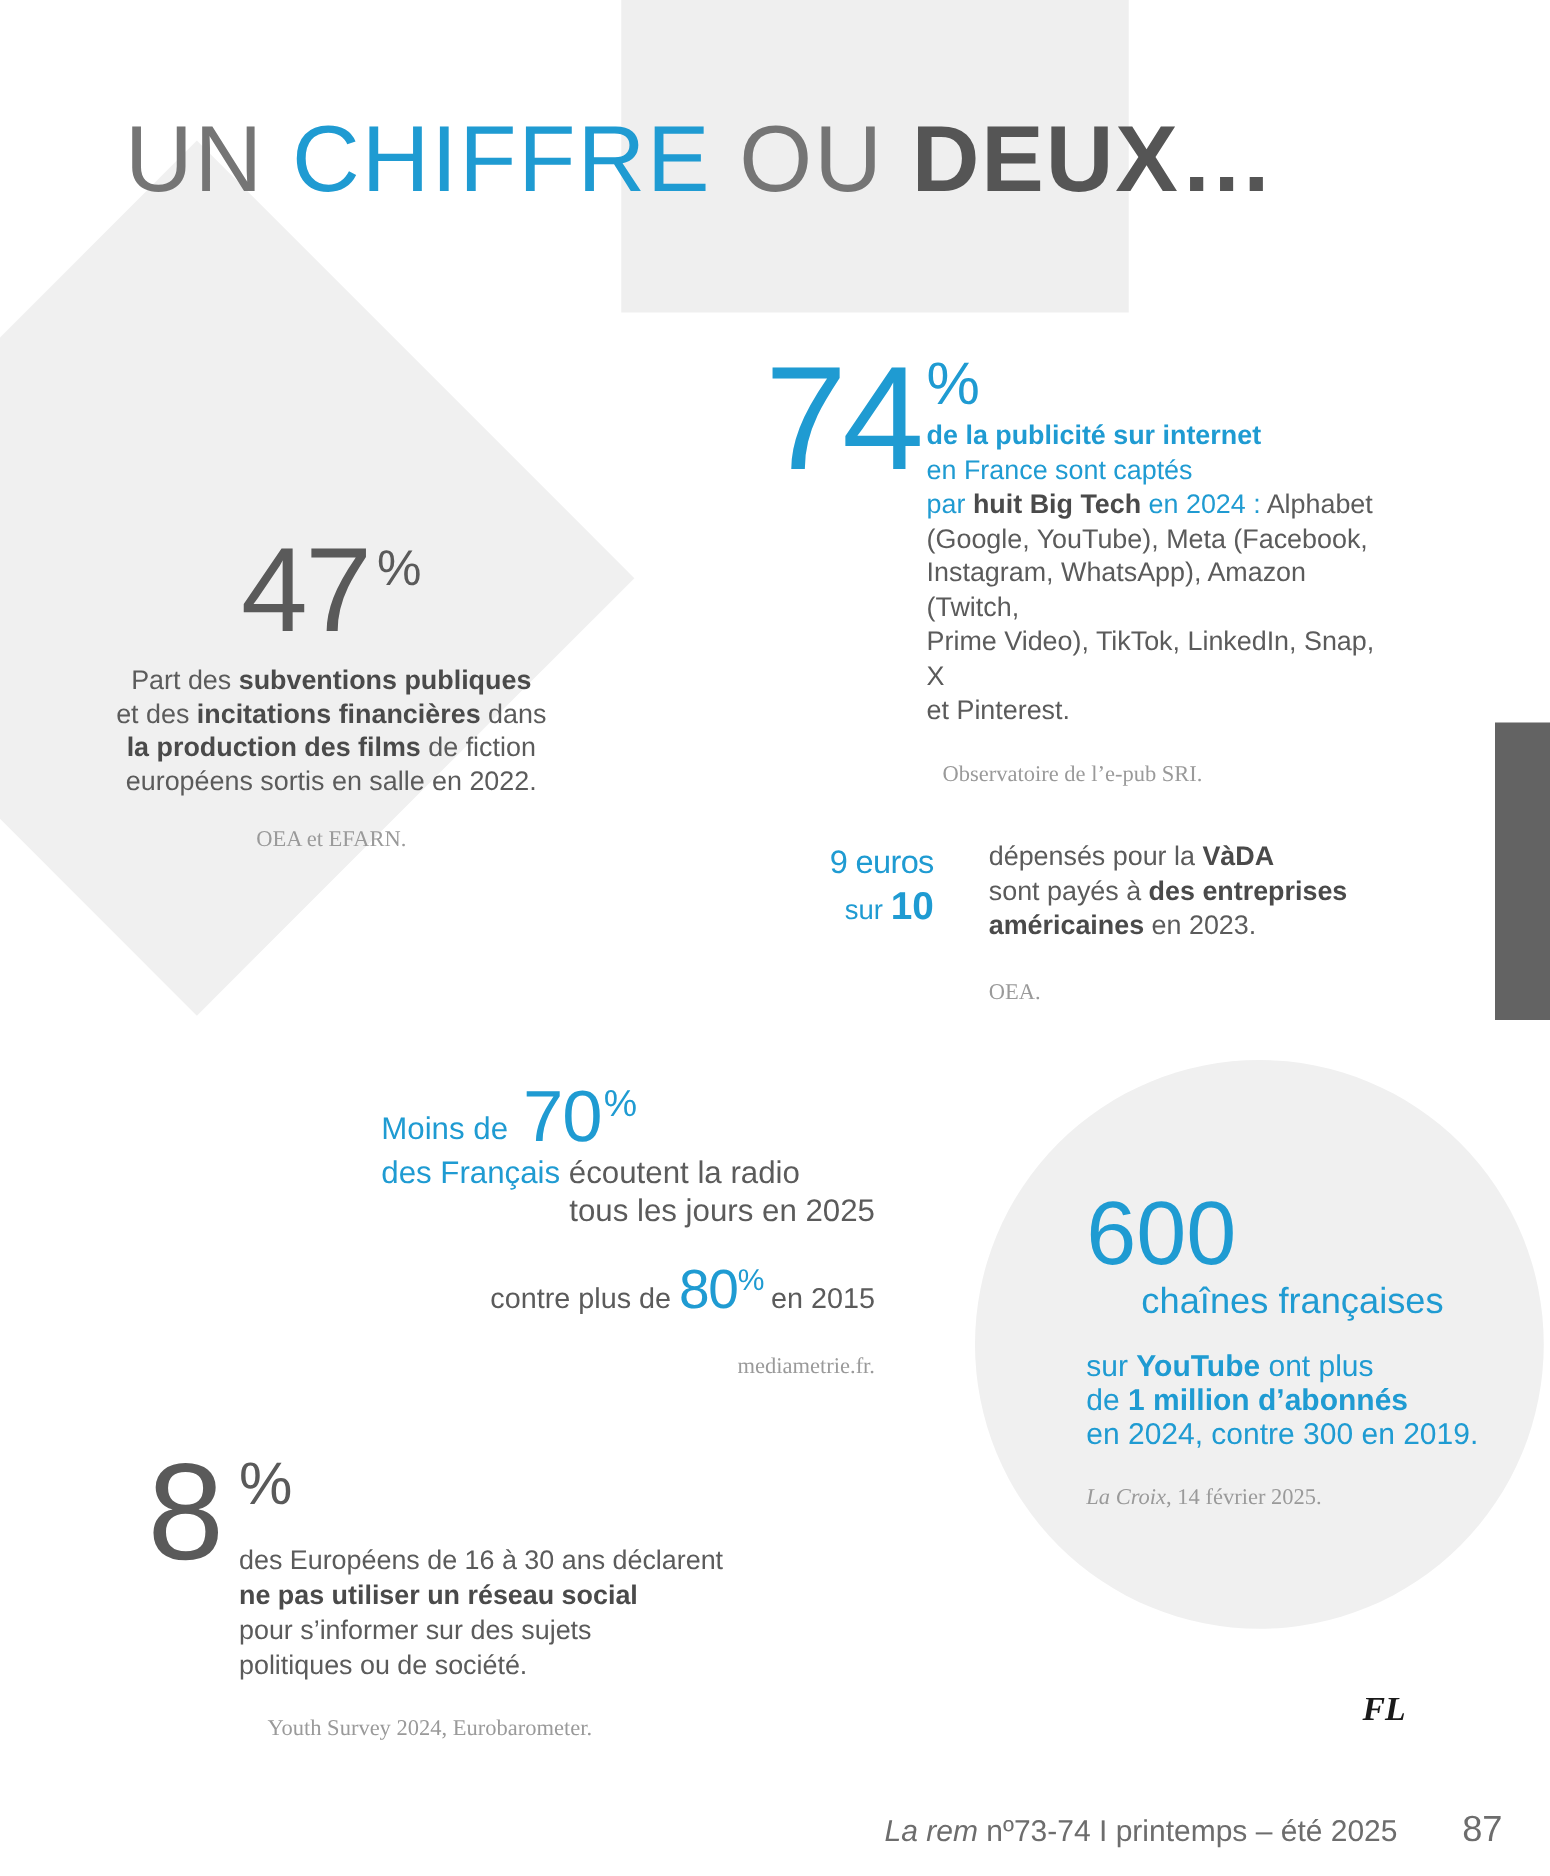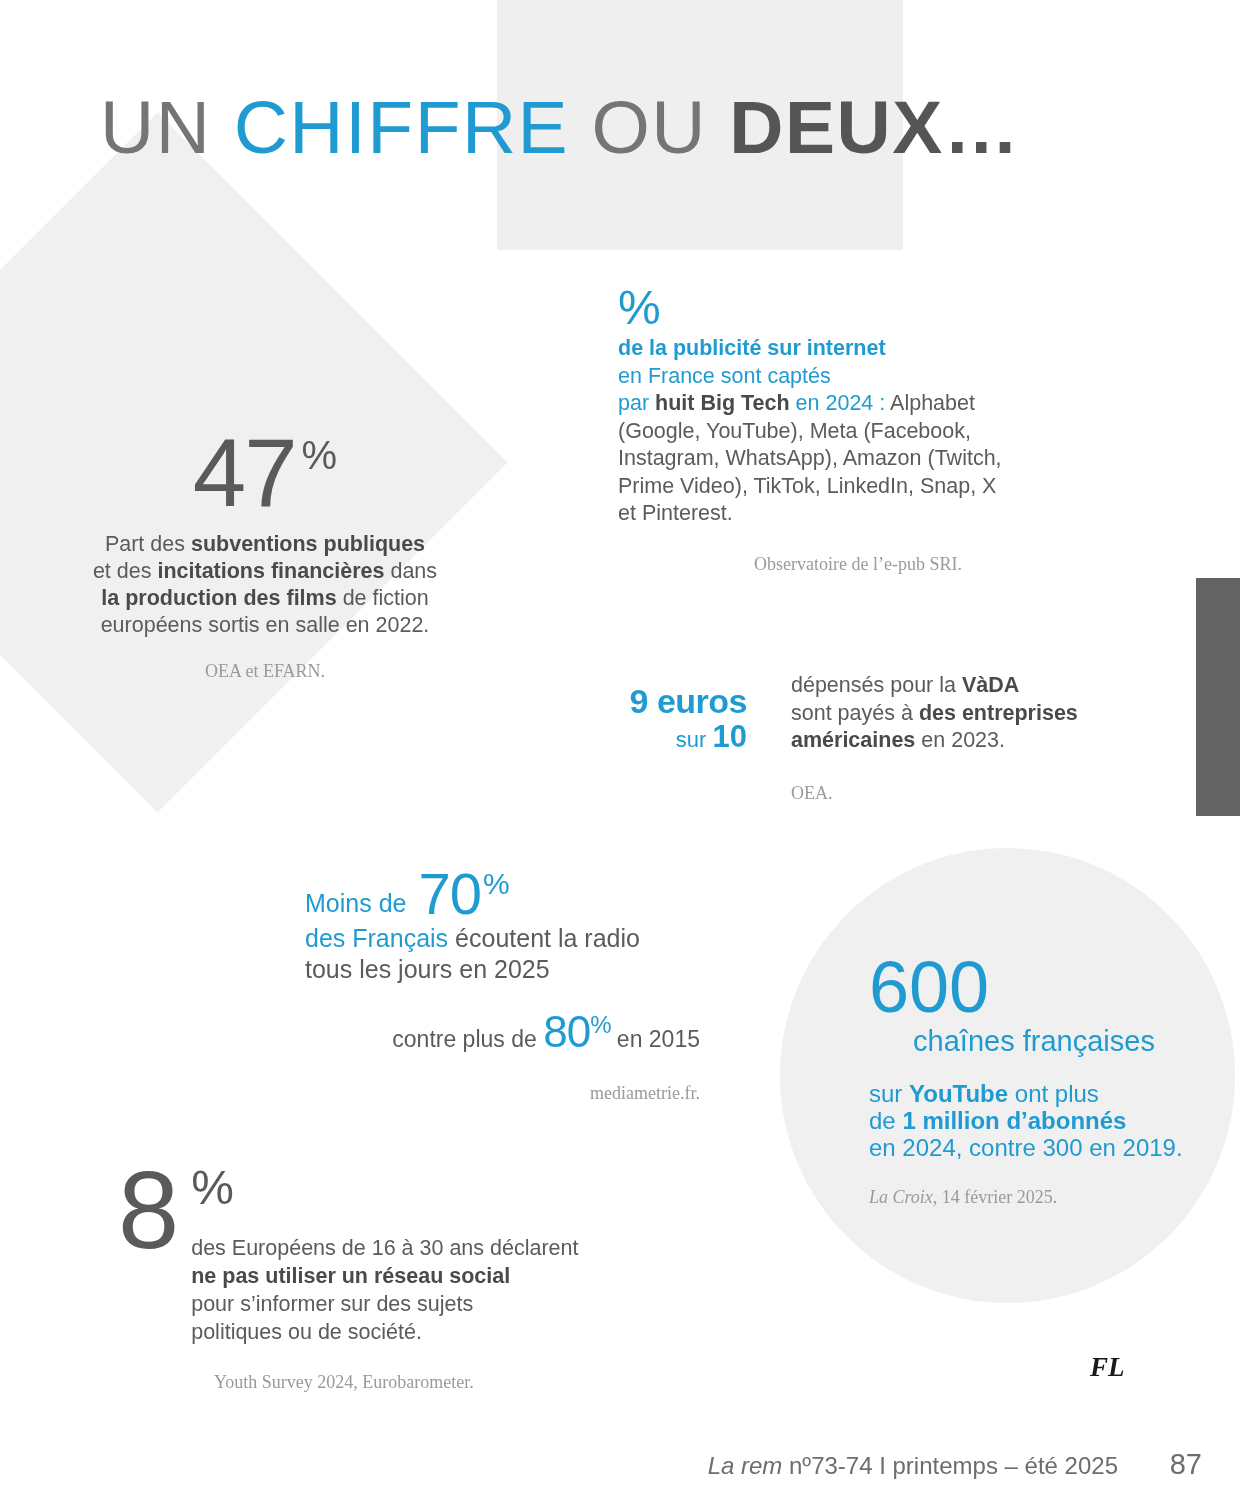--- a/index.html
+++ b/index.html
@@ -144,21 +144,21 @@
   #stat-74 .source { margin-top: 26px; margin-left: 142px; }
 
   
   #stat-9 { left: 597px; top: 664px; width: 520px; display: flex; }
   #stat-9 .left-col {
     width: 150px;
     text-align: right;
     color: #1f9bd2;
     padding-top: 6px;
   }
-  #stat-9 .l1 { font-size: 34px; font-weight: 700; line-height: 38px; letter-spacing: -0.5px; margin-top: 12px; }
+  #stat-9 .l1 { font-size: 26px; font-weight: 400; line-height: 38px; letter-spacing: -0.5px; }
   #stat-9 .l2 { font-size: 22px; font-weight: 400; line-height: 34px; }
   #stat-9 .l2 b { font-size: 31px; font-weight: 700; }
   #stat-9 .right-col { margin-left: 44px; padding-top: 8px; }
   #stat-9 .body-txt { font-size: 21.5px; line-height: 27.5px; }
   #stat-9 .source { margin-top: 28px; }
 
   
   #stat-radio { left: 305px; top: 855px; width: 395px; }
   #stat-radio .row1 {
     display: flex;
@@ -174,21 +174,21 @@
   #stat-radio .n70 {
     font-size: 58px;
     color: #1f9bd2;
     font-weight: 300;
     line-height: 58px;
     letter-spacing: -1px;
     margin-left: 12px;
   }
   #stat-radio .n70 span.p { font-size: 30px; vertical-align: 20px; margin-left: 2px; }
   #stat-radio .l2 { font-size: 25px; line-height: 31px; color: #5b5b5b; }
-  #stat-radio .l3 { font-size: 25px; line-height: 31px; color: #5b5b5b; }
+  #stat-radio .l3 { font-size: 25px; line-height: 31px; color: #5b5b5b; text-align: right; }
   #stat-radio .l4 {
     font-size: 23px;
     color: #5b5b5b;
     text-align: right;
     margin-top: 18px;
     line-height: 44px;
   }
   #stat-radio .l4 .n80 {
     font-size: 44px;
     color: #1f9bd2;
@@ -285,20 +285,21 @@
       <div><span>Part des </span><b>subventions publiques</b><span></span></div>
       <div><span>et des </span><b>incitations financières</b><span> dans</span></div>
       <div><span></span><b>la production des films</b><span> de fiction</span></div>
       <div><span>européens sortis en salle en 2022.</span></div>
     </div>
     <div class="source">OEA et EFARN.</div>
   </div>
 
   <div class="stat" id="stat-74">
     <div class="num-wrap">
+      <span class="bignum">74</span>
       <div class="right-col">
         <span class="pct">%</span>
         <div class="body-txt">
           <div class="blue"><span></span><b>de la publicité sur internet</b></div>
           <div class="blue"><span>en France sont captés</span></div>
           <div><span class="blue">par </span><b class="blue">huit Big Tech</b><span class="blue"> en 2024 :</span><span> Alphabet</span></div>
           <div>(Google, YouTube), Meta (Facebook,</div>
           <div>Instagram, WhatsApp), Amazon (Twitch,</div>
           <div>Prime Video), TikTok, LinkedIn, Snap, X</div>
           <div>et Pinterest.</div>

